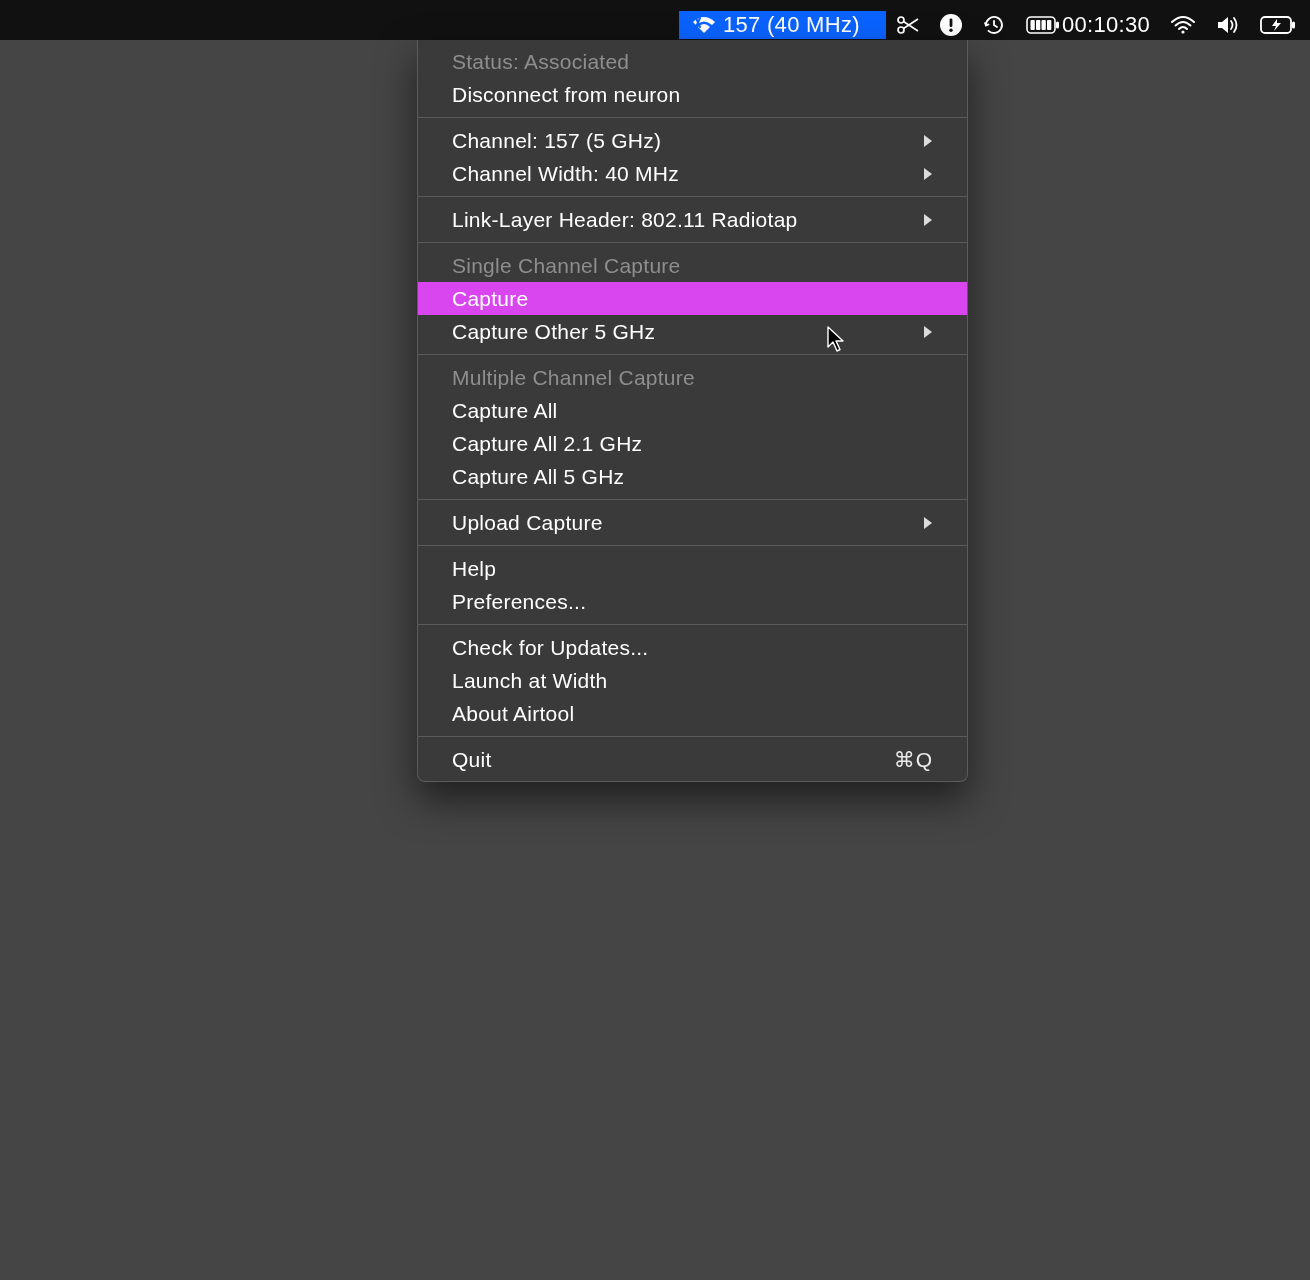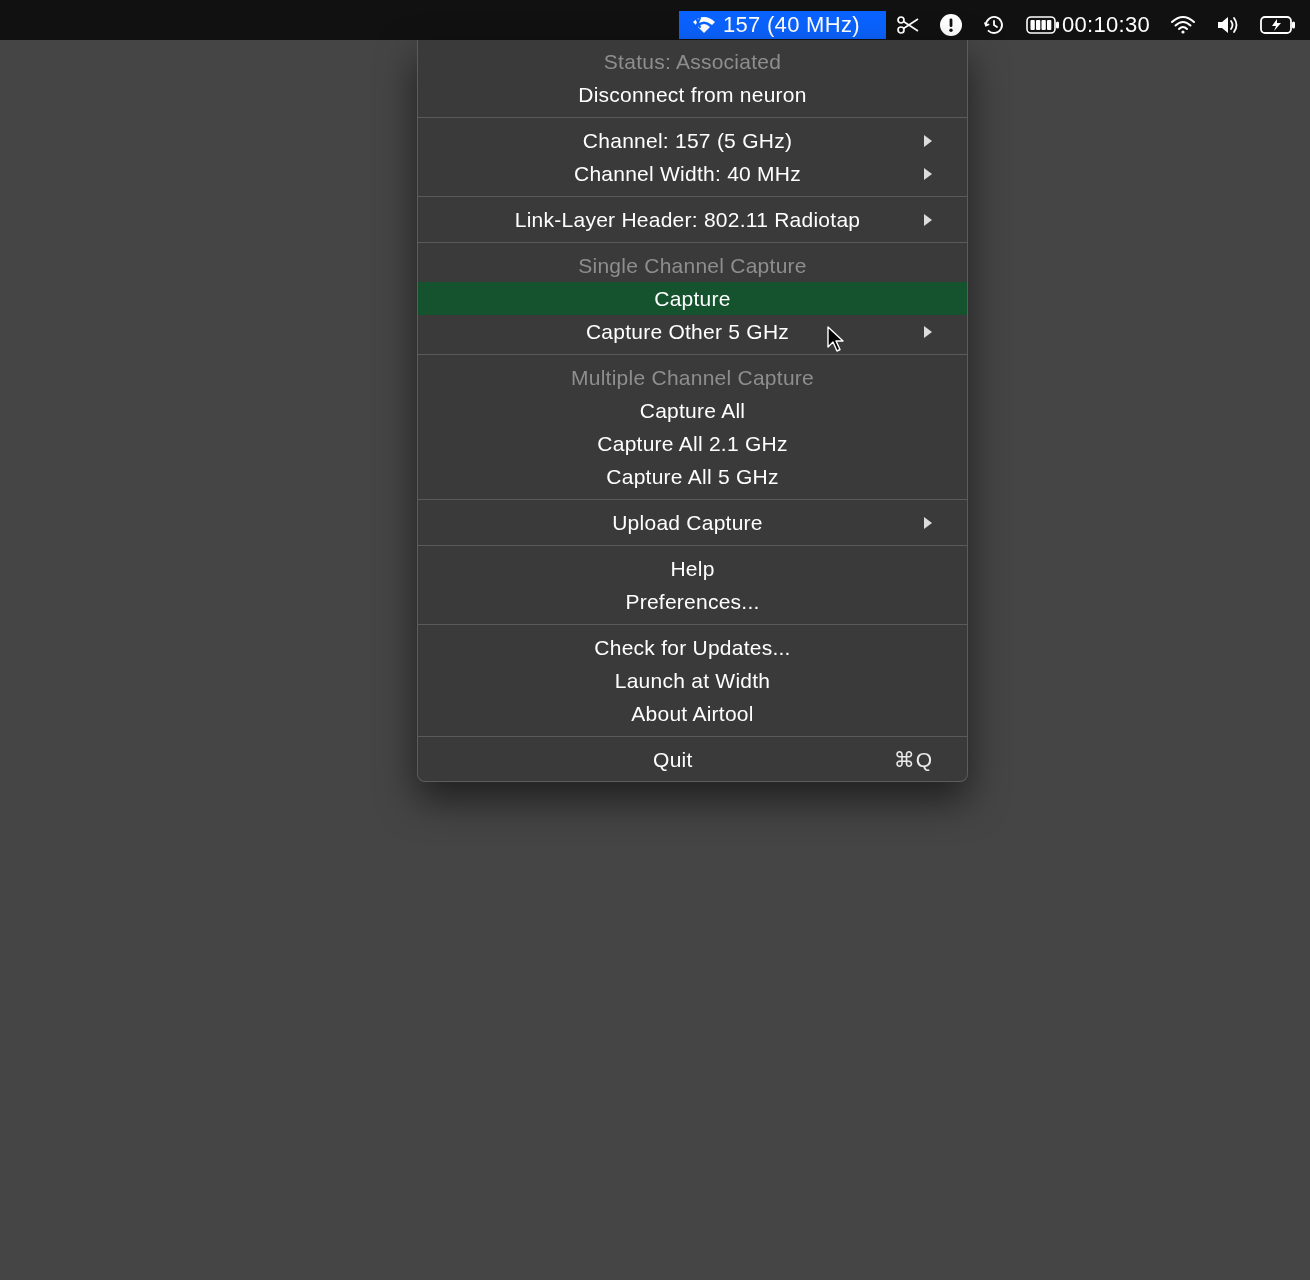--- a/index.html
+++ b/index.html
@@ -66,26 +66,25 @@
       display: flex;
       align-items: center;
       height: 33px;
       padding: 0 34px 0 34px;
       color: #fff;
       font-size: 21px;
       font-weight: 400;
       letter-spacing: 0.25px;
       position: relative;
       white-space: nowrap;
-      text-align: center;
     }
     .menu-item .label { flex: 1; }
     .menu-item .shortcut { color: #eaeaea; font-size: 21px; letter-spacing: 1px; }
     .menu-item.disabled { color: #8e8e8e; }
-    .menu-item.highlight { background: #14532d; color: #fff; }
+    .menu-item.highlight { background: #d946ef; color: #fff; }
     .menu-item .submenu-arrow {
       margin-left: auto;
       color: #dcdcdc;
     }
     .menu-separator {
       height: 1px;
       background: #5a5a5a;
       margin: 6px 0;
     }
     svg { display: block; }

